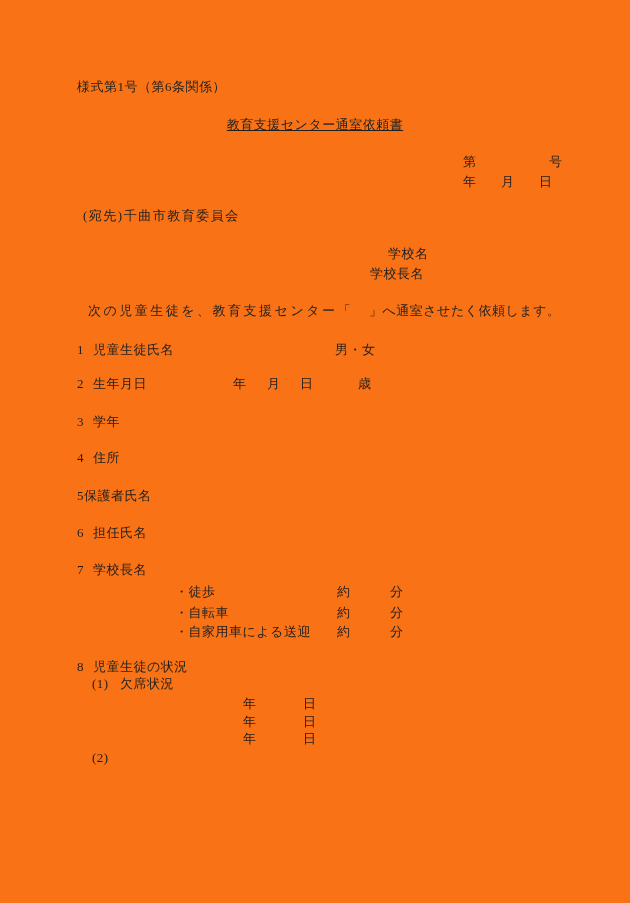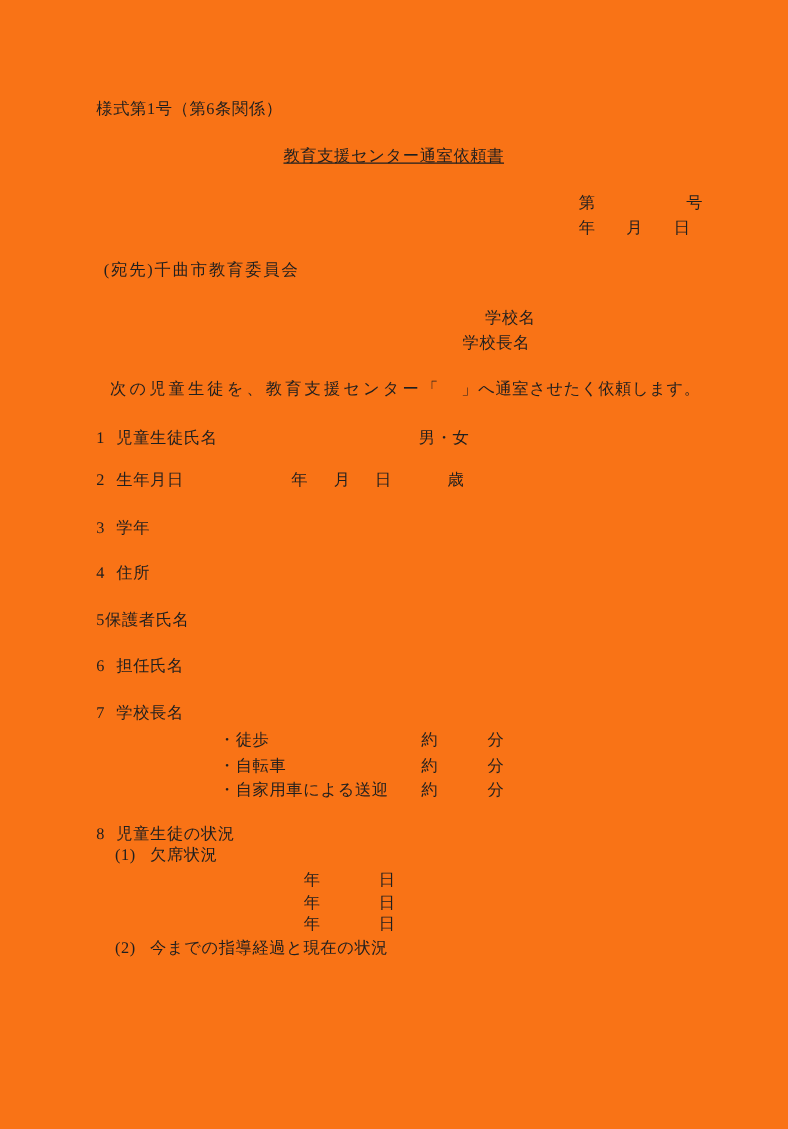--- a/index.html
+++ b/index.html
@@ -102,15 +102,14 @@
   <span class="t" style="left:243px;top:697px">年</span>
   <span class="t" style="left:303px;top:697px">日</span>
 
   <span class="t" style="left:243px;top:715px">年</span>
   <span class="t" style="left:303px;top:715px">日</span>
 
   <span class="t" style="left:243px;top:732px">年</span>
   <span class="t" style="left:303px;top:732px">日</span>
 
   <span class="t" style="left:92px;top:751px">(2)</span>
-  <span class="t" style="left:120px;top:751px">今までの指導経過と現在の状況</span>
 
 </div>
 
 </body></html>

